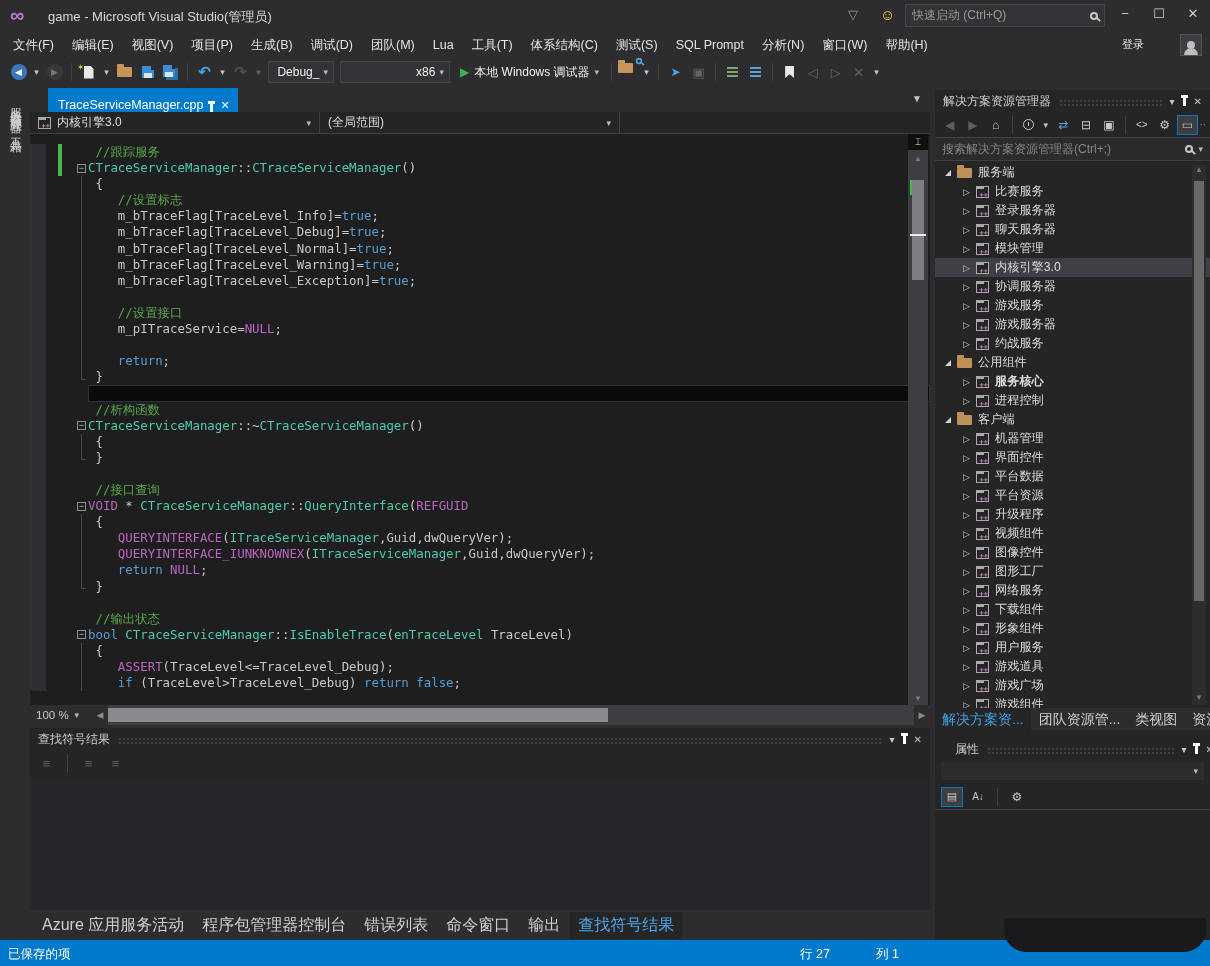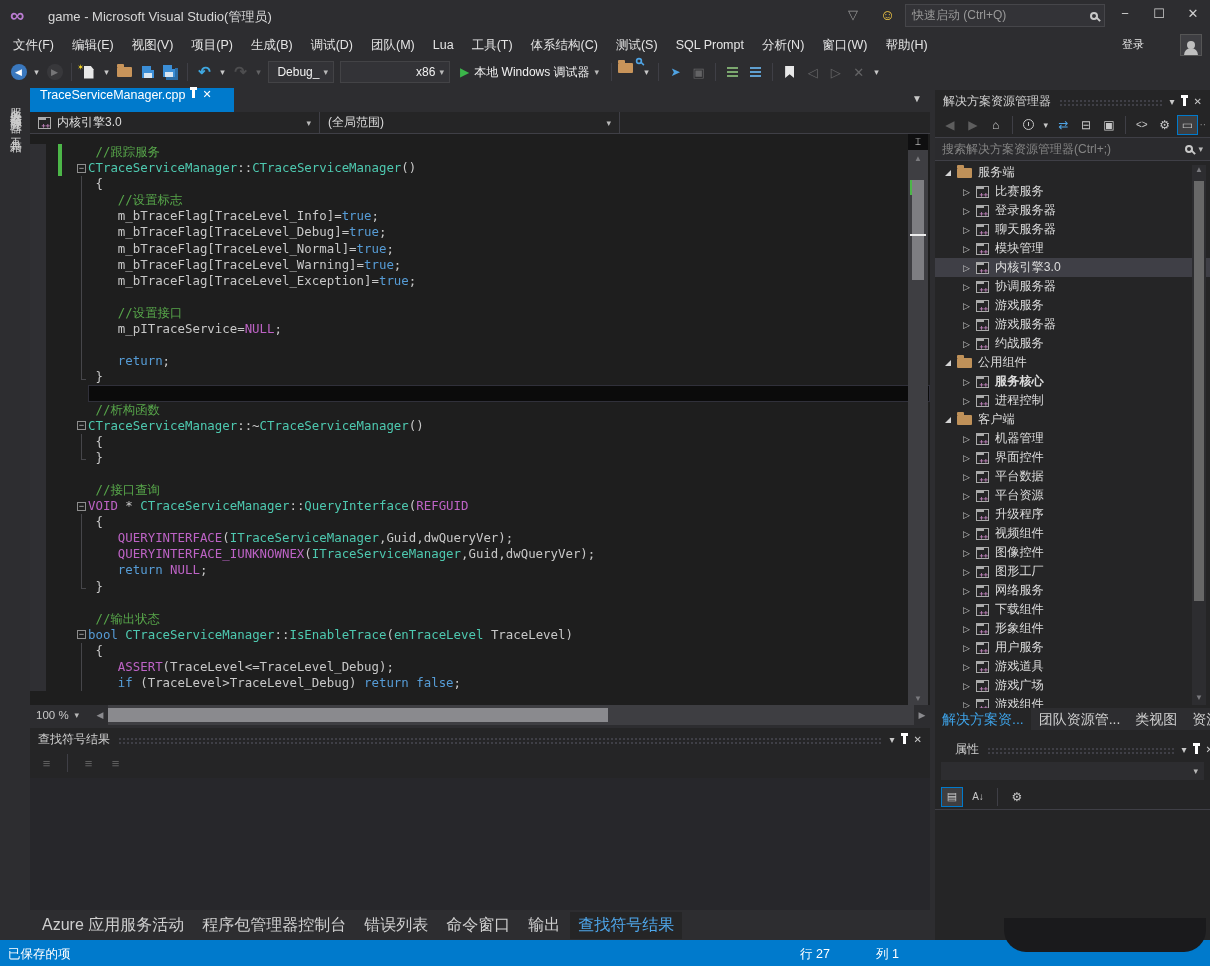--- a/index.html
+++ b/index.html
@@ -74,22 +74,22 @@
   .i-findfolder .i-mag::after { background:#4FA3E3; }
 
   
   #left-strip { position:absolute; left:0; top:88px; width:30px; height:852px; }
   .v-tab { writing-mode:vertical-rl; color:#CFCFCF; font-size:12px; letter-spacing:2px;
      margin:10px 0 14px 7px; }
 
   
   #editor-group { position:absolute; left:30px; top:88px; width:900px; height:637px; background:#1E1E1E; }
   #tabstrip { position:absolute; left:0; top:0; width:900px; height:24px; background:#2D2D30; display:flex; }
-  #file-tab { background:#007ACC; color:#FFFFFF; display:flex; align-items:flex-start; gap:7px;
-     padding:0 22px 0 10px; font-size:12.5px; height:24px; }
+  #file-tab { background:#007ACC; color:#FFFFFF; display:flex; align-items:flex-end; gap:7px;
+     padding:0 8px 0 10px; font-size:12.5px; height:24px;margin-left:18px; }
   .i-pin { display:inline-block; width:3px; height:8px; background:#fff; position:relative; margin-top:2px; }
   .i-pin::before { content:""; position:absolute; top:-3px; left:-2px; width:7px; height:3px; background:#fff; }
   #tab-close { color:#fff; font-size:11px; }
   #tabstrip-dd { margin-left:auto; color:#C8C8C8; font-size:10px; padding:5px 8px 0 0; }
   #navbar { position:absolute; left:0; top:24px; width:900px; height:22px; background:#252526;
      border-bottom:1px solid #3F3F46; display:flex; }
   .nav-combo { display:flex; align-items:center; gap:6px; padding:0 8px; border-right:1px solid #3F3F46;
      color:#DCDCDC; font-size:12px; }
   .nav-combo .cb-arrow { margin-left:auto; }
   #nav-left { width:290px; } #nav-mid { width:300px; } #nav-right { flex:1; border-right:none; }

